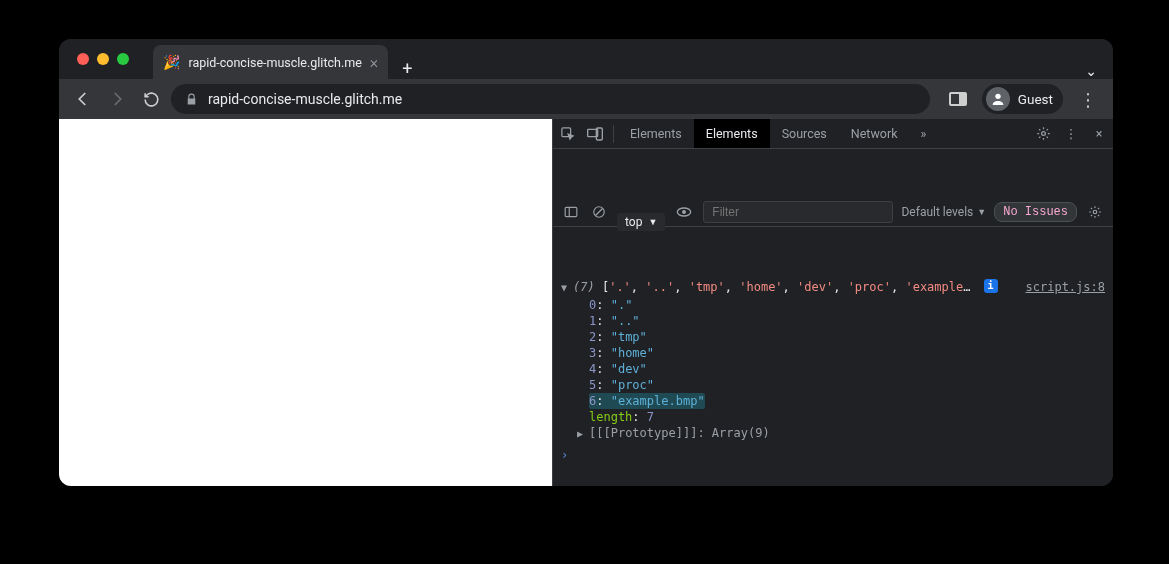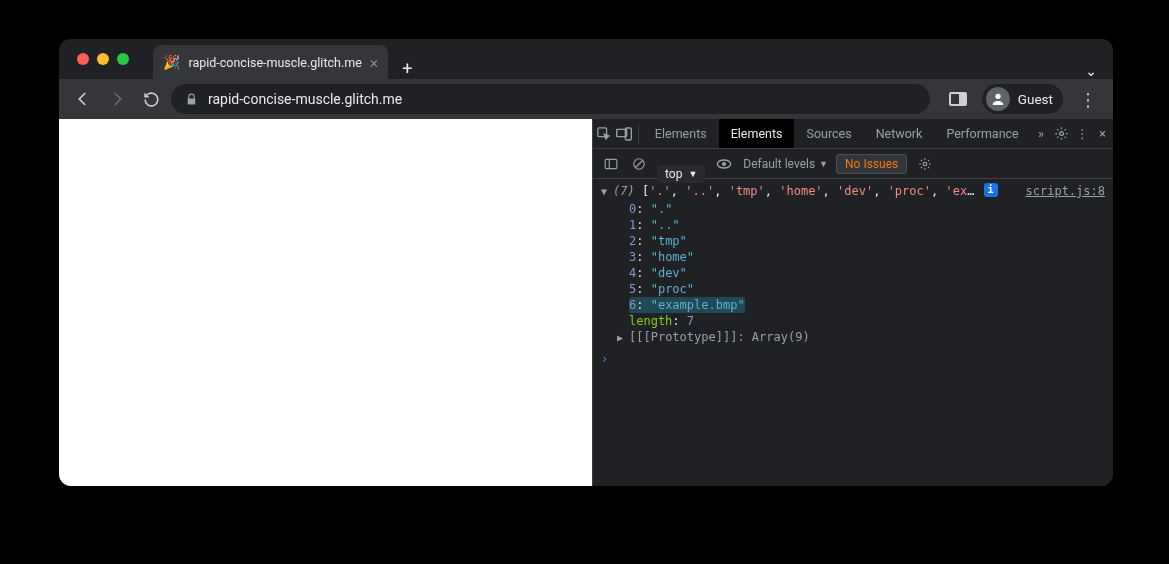--- a/index.html
+++ b/index.html
@@ -70,25 +70,26 @@
   }
   .avatar{width:24px;height:24px;border-radius:50%;background:#5f6368;display:flex;align-items:center;justify-content:center;color:#fff;}
   .kebab{color:#cfcfcf;font-size:18px;padding:0 6px;cursor:pointer;}
   .panel-ic{width:18px;height:14px;border:2px solid #cfcfcf;border-radius:2px;position:relative;}
   .panel-ic:after{content:"";position:absolute;right:0;top:0;bottom:0;width:6px;background:#cfcfcf;}
 
   
   .content { flex:1; display:flex; }
   .page { flex:1; background:#fff; }
   .devtools {
-    width: 521px;
+    width: 561px;
     background:#202124;
     display:flex; flex-direction:column;
     color:#9aa0a6;
     border-left:1px solid #3c4043;
+    gap:48px;
   }
   .dt-tabs {
     height:30px; display:flex; align-items:center;
     border-bottom:1px solid #3c4043;
     font-size:12.5px;
   }
   .dt-tic{width:28px;display:flex;align-items:center;justify-content:center;color:#9aa0a6;cursor:pointer;height:100%;}
   .dt-tab{padding:0 12px;height:100%;display:flex;align-items:center;color:#9aa0a6;cursor:pointer;}
   .dt-tab.active{background:#000;color:#e8eaed;}
   .dt-tabs .sp{flex:1;}
@@ -96,21 +97,21 @@
     height:30px;display:flex;align-items:center;gap:8px;
     padding:0 8px;border-bottom:1px solid #3c4043;font-size:12px;
   }
   .dt-sub .ctx{background:#292a2d;color:#e8eaed;padding:2px 8px;border-radius:3px;display:flex;align-items:center;gap:6px;margin-top:20px;}
   .dt-sub select, .filter {
     background:#292a2d;color:#9aa0a6;border:1px solid #3c4043;border-radius:3px;
     height:22px;font-size:12px;
   }
   .filter{flex:1;padding:0 8px;}
   .dt-sub .def{color:#9aa0a6;display:flex;align-items:center;gap:4px;}
-  .noissues{background:#323639;border:1px solid #4d5156;color:#f97316;padding:2px 8px;border-radius:3px;font-size:12px;}
+  .noissues{background:#323639;border:1px solid #4d5156;color:#f9a8d4;padding:2px 8px;border-radius:8px;font-size:12px;font-family:Liberation Mono, monospace;}
 
   
   .console {
     flex:1;
     font-family: Menlo, Consolas, monospace;
     font-size:12px;
     line-height:16px;
     padding:2px 0 0 0;
     overflow:auto;
     color:#e8eaed;
@@ -216,21 +217,20 @@
           <svg width="16" height="14" viewBox="0 0 24 20" fill="none" stroke="currentColor" stroke-width="2">
               <rect x="1" y="3" width="15" height="11" rx="1"></rect>
               <rect x="14" y="1" width="9" height="18" rx="2"></rect>
             </svg>
         </div>
         <div style="width:1px;height:18px;background:#3c4043;margin:0 4px;"></div>
         <div class="dt-tab">Elements</div>
         <div class="dt-tab active">Elements</div>
         <div class="dt-tab">Sources</div>
         <div class="dt-tab">Network</div>
-        <div class="dt-tab">Performance</div>
         <div class="dt-tic">»</div>
         <div class="sp"></div>
         <div class="dt-tic">
           <svg width="15" height="15" viewBox="0 0 24 24" fill="none" stroke="currentColor" stroke-width="2">
               <circle cx="12" cy="12" r="3"></circle>
               <path d="M12 2v3m0 14v3M2 12h3m14 0h3M5 5l2 2m10 10l2 2M19 5l-2 2M5 19l2-2"></path>
             </svg>
         </div>
         <div class="dt-tic">⋮</div>
         <div class="dt-tic">×</div>
@@ -252,20 +252,21 @@
         <div class="ctx">
           <span>top</span>
           <span style="font-size:9px;">▼</span>
         </div>
         <div class="dt-tic" style="width:22px">
           <svg width="16" height="12" viewBox="0 0 24 16" fill="none" stroke="currentColor" stroke-width="2">
               <ellipse cx="12" cy="8" rx="10" ry="6"></ellipse>
               <circle cx="12" cy="8" r="2" fill="currentColor"></circle>
             </svg>
         </div>
+        <input class="filter" placeholder="Filter" style="">
         <div class="def">
           <span>Default levels</span>
           <span style="font-size:9px;">▼</span>
         </div>
         <div class="noissues">No Issues</div>
         <div class="dt-tic" style="width:20px">
           <svg width="14" height="14" viewBox="0 0 24 24" fill="none" stroke="currentColor" stroke-width="2">
               <circle cx="12" cy="12" r="3"></circle>
               <path d="M12 2v3m0 14v3M2 12h3m14 0h3M5 5l2 2m10 10l2 2M19 5l-2 2M5 19l2-2"></path>
             </svg>

